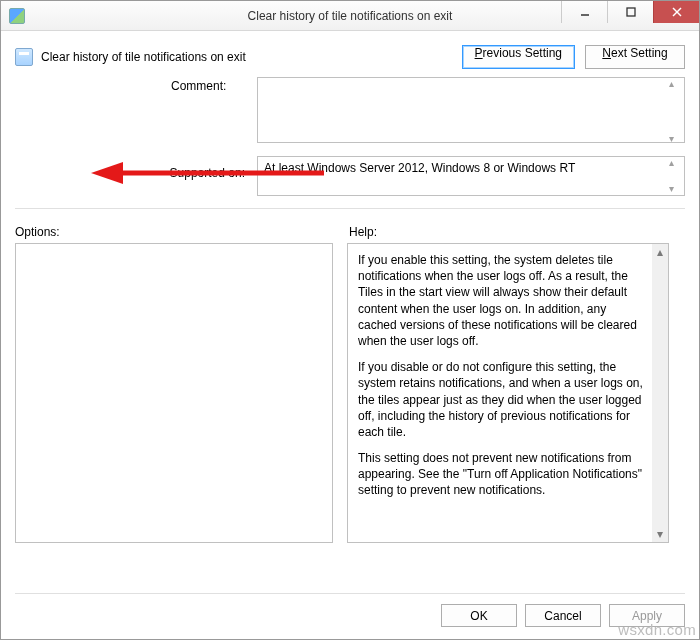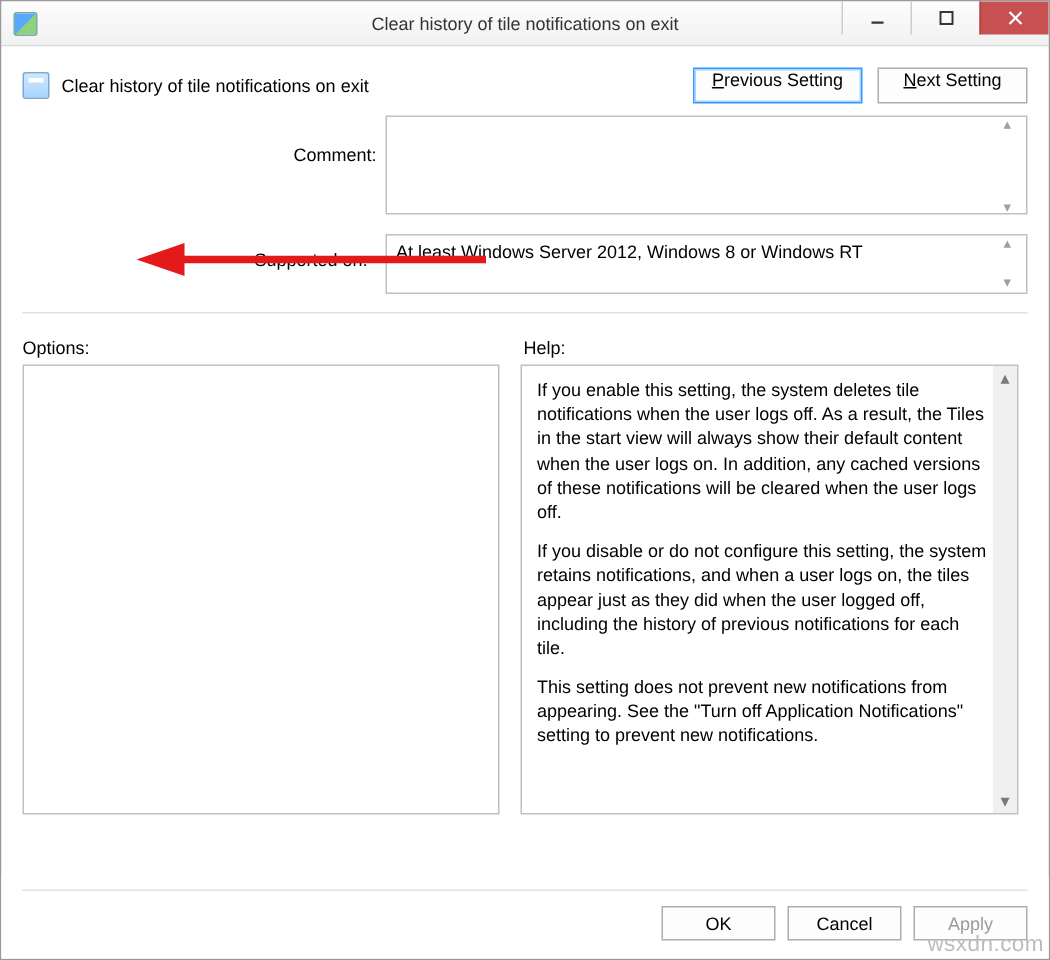--- a/index.html
+++ b/index.html
@@ -30,37 +30,37 @@
   .navbtn .u { text-decoration: underline; }
 
   .divider { height:1px; background:#e0e0e0; margin: 4px 14px 10px 14px; }
 
   
   .topgrid { display:grid; grid-template-columns: 150px 80px 1fr; column-gap: 6px; row-gap: 10px; padding: 0 14px 8px 14px; align-items:start; }
   .radios { grid-column: 1; display:flex; flex-direction:column; gap:14px; padding-top:2px; }
   .radio { display:flex; align-items:center; gap:6px; color:#000; }
   .radio input { margin:0; }
   .radio .u { text-decoration: underline; }
-  .lbl-col { grid-column: 2; text-align:right; color:#000; padding-top:2px;margin-top:17px; }
+  .lbl-col { grid-column: 2; text-align:left; color:#000; padding-top:2px; }
   .textarea { border:1px solid #c0c0c0; background:#fff; position:relative; padding:4px 18px 4px 6px; color:#000; min-height:60px; resize:none; font-family:inherit; font-size:inherit; width:100%; overflow:auto; }
   .textarea.small { min-height:40px; }
   .scrollhint { position:absolute; right:2px; width:14px; color:#a0a0a0; pointer-events:none; font-size:10px; line-height:10px; }
   .scrollhint.top { top:2px; }
   .scrollhint.bot { bottom:2px; }
   .field-wrap { position:relative; grid-column:3; }
 
   .row2lbl { grid-column:1 / span 2; text-align:right; padding-right:6px; padding-top:10px; color:#000; }
 
   
   .oh-labels { display:flex; padding: 6px 14px 4px 14px; gap:14px; }
   .oh-labels .olabel { width: 320px; color:#000; }
   .oh-labels .hlabel { color:#000; }
 
   
-  .panes { display:flex; gap:14px; padding: 0 20px 0 14px; height: 300px; }
+  .panes { display:flex; gap:14px; padding: 0 30px 0 14px; height: 300px; }
   .pane { flex:1; border:1px solid #c0c0c0; background:#fff; position:relative; overflow:auto; }
   .pane.options { max-width: 318px; min-width:318px; }
   .pane.help { padding:8px 20px 8px 10px; color:#000; line-height:1.35; }
   .pane.help p { margin:0 0 10px 0; }
 
   .vscroll { position:absolute; top:0; right:0; bottom:0; width:16px; background:#f0f0f0; display:flex; flex-direction:column; align-items:center; justify-content:space-between; color:#7a7a7a; font-size:10px; }
 
   
   .bottom { position:absolute; left:0; right:0; bottom:0; padding:10px 14px 12px 14px; background:#fff; }
   .bottom-divider { height:1px; background:#e0e0e0; margin-bottom:10px; }

